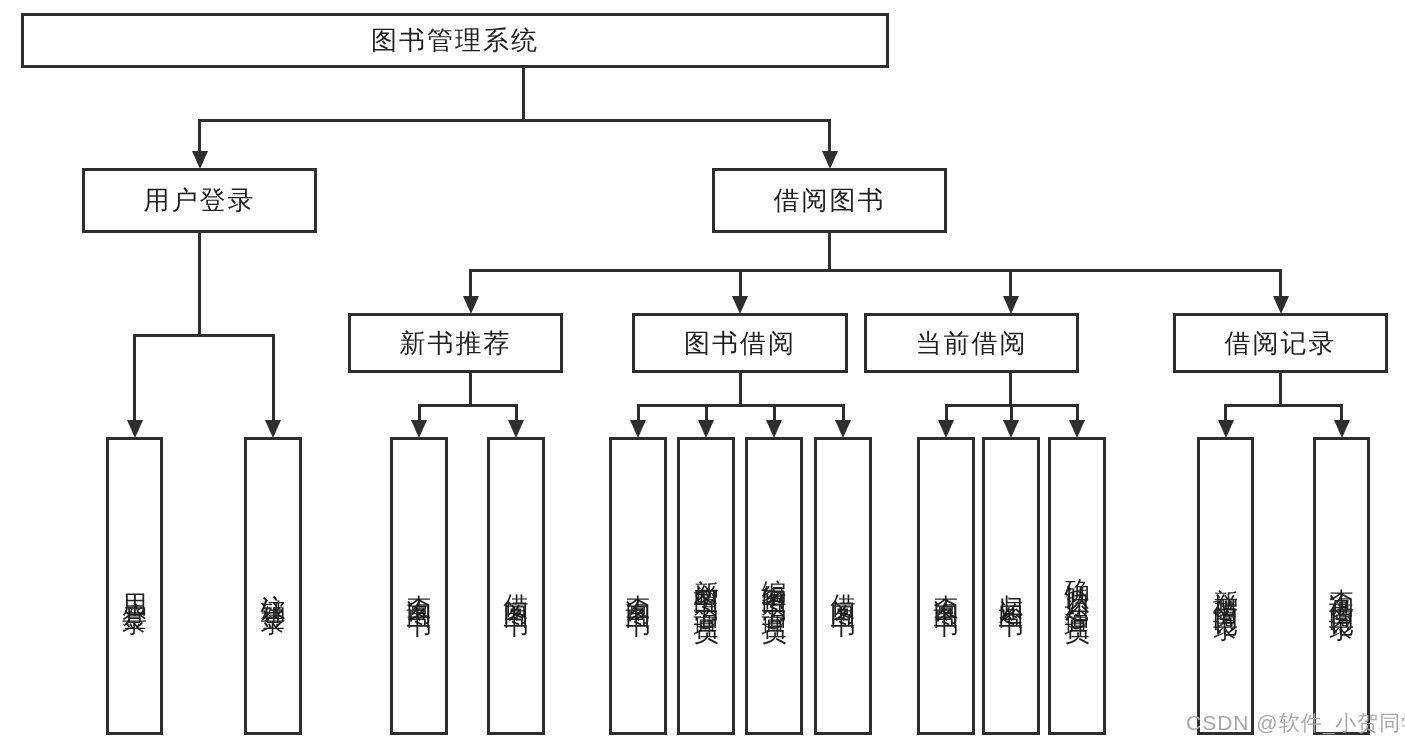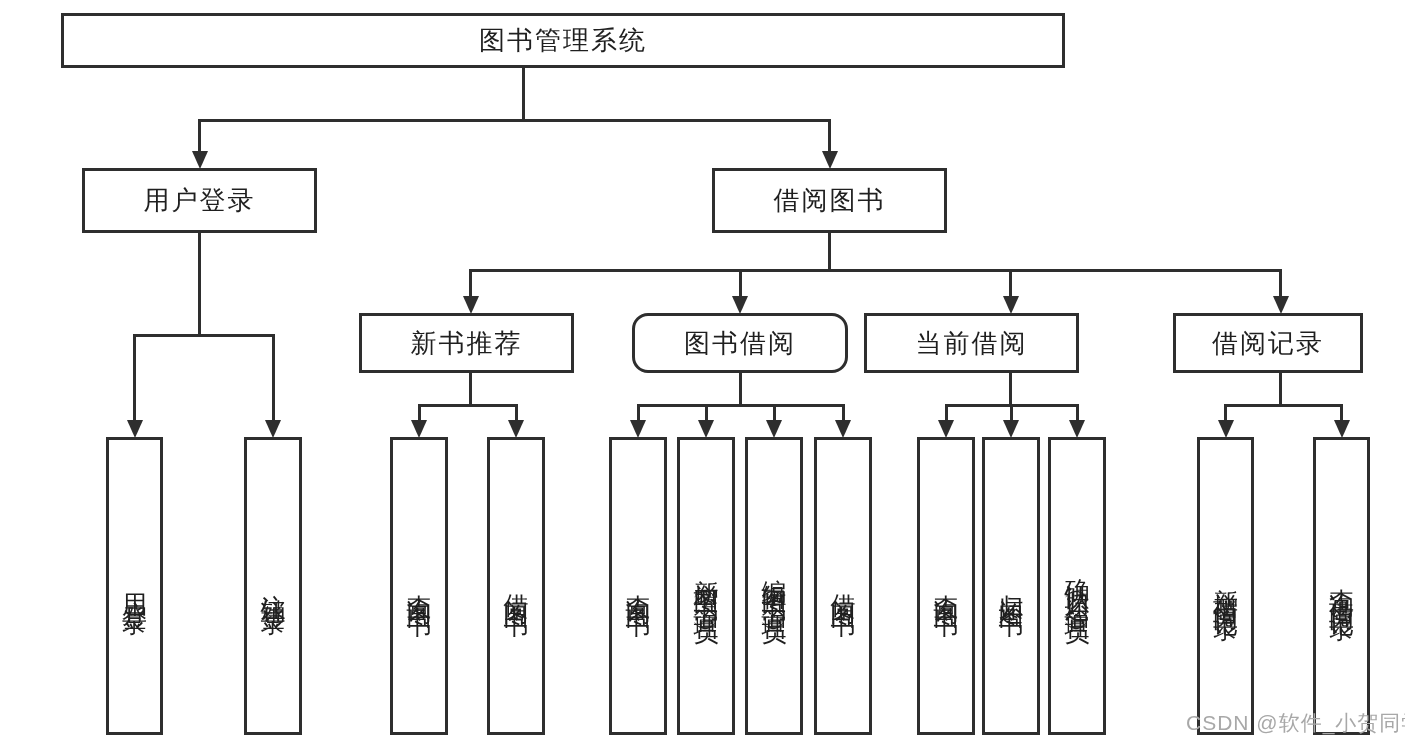--- a/index.html
+++ b/index.html
@@ -110,45 +110,45 @@
     <div class="line" style="left: 1009.5px; top: 405px; width: 3px; height: 16px;"></div>
     <div class="arrow" style="left: 1003px; top: 420px;"></div>
     <div class="line" style="left: 1075.5px; top: 405px; width: 3px; height: 16px;"></div>
     <div class="arrow" style="left: 1069px; top: 420px;"></div>
     <div class="line" style="left: 1279px; top: 373px; width: 3px; height: 33.5px;"></div>
     <div class="line" style="left: 1224px; top: 403.5px; width: 119px; height: 3px;"></div>
     <div class="line" style="left: 1224px; top: 405px; width: 3px; height: 16px;"></div>
     <div class="arrow" style="left: 1217.5px; top: 420px;"></div>
     <div class="line" style="left: 1340px; top: 405px; width: 3px; height: 16px;"></div>
     <div class="arrow" style="left: 1333.5px; top: 420px;"></div>
-    <div class="box h" style="left: 21px; top: 13px; width: 1004px; height: 55px; margin-left: 40px;">
+    <div class="box h" style="left: 21px; top: 13px; width: 868px; height: 55px;">
       <span>图书管理系统</span>
     </div>
     <div class="box h" style="left: 82px; top: 168px; width: 235px; height: 65px;">
       <span>用户登录</span>
     </div>
     <div class="box h" style="left: 712px; top: 168px; width: 235px; height: 65px;">
       <span>借阅图书</span>
     </div>
     <div class="box v" style="left: 106px; top: 437px; width: 57px; height: 298px;">
       <span>用户登录</span>
     </div>
     <div class="box v" style="left: 244px; top: 437px; width: 58px; height: 298px;">
       <span>注销登录</span>
     </div>
-    <div class="box h" style="left: 359px; top: 313px; width: 215px; height: 60px;">
+    <div class="box h" style="left: 348px; top: 313px; width: 215px; height: 60px;">
       <span>新书推荐</span>
     </div>
-    <div class="box h" style="left: 632px; top: 313px; width: 216px; height: 60px; border-radius: 16px;">
+    <div class="box h" style="left: 632px; top: 313px; width: 216px; height: 60px;">
       <span>图书借阅</span>
     </div>
     <div class="box h" style="left: 864px; top: 313px; width: 215px; height: 60px;">
       <span>当前借阅</span>
     </div>
-    <div class="box h" style="left: 1173px; top: 313px; width: 190px; height: 60px;">
+    <div class="box h" style="left: 1173px; top: 313px; width: 215px; height: 60px;">
       <span>借阅记录</span>
     </div>
     <div class="box v" style="left: 390px; top: 437px; width: 58px; height: 298px;">
       <span>查询图书</span>
     </div>
     <div class="box v" style="left: 487px; top: 437px; width: 58px; height: 298px;">
       <span>借阅图书</span>
     </div>
     <div class="box v" style="left: 609px; top: 437px; width: 58px; height: 298px;">
       <span>查询图书</span>

